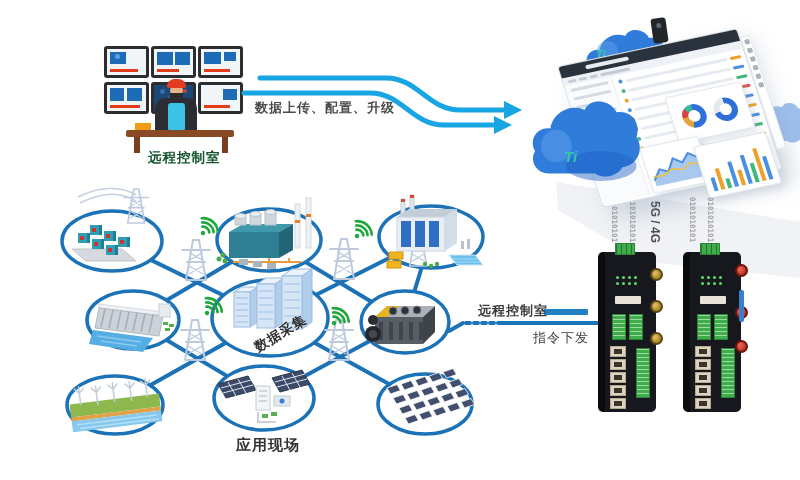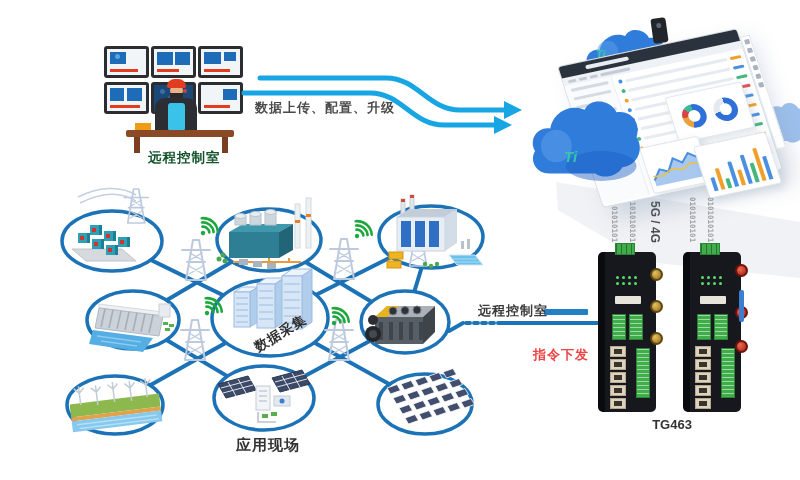--- a/index.html
+++ b/index.html
@@ -22,21 +22,21 @@
   .op-chair{left:168px;top:103px;width:17px;height:28px;background:#3ac2e8;border-radius:3px;z-index:6;}
   .desk-top{left:126px;top:130px;width:108px;height:7px;background:#8a4a26;border-radius:2px;z-index:7;}
   .desk-leg{top:137px;width:6px;height:16px;background:#7a3f20;z-index:7;}
   .desk-item{left:135px;top:123px;width:16px;height:8px;background:#ef9b13;z-index:6;}
   .cr-label{left:148px;top:149px;width:96px;font-size:13.5px;font-weight:bold;color:#14532d;letter-spacing:1px;z-index:8;}
 
   
   .rl-label{left:255px;top:99px;font-size:13px;font-weight:bold;color:#4a4a4a;letter-spacing:1px;z-index:8;}
   .cp-label{left:606px;top:177px;font-size:13.5px;font-weight:bold;color:#333;letter-spacing:1px;z-index:8;}
   .up-label{left:478px;top:302px;font-size:13px;font-weight:bold;color:#3a3a3a;letter-spacing:1px;z-index:8;}
-  .dn-label{left:533px;top:346px;font-size:13px;font-weight:bold;color:#ef4444;letter-spacing:1px;z-index:8;}
+  .dn-label{left:533px;top:329px;font-size:13px;font-weight:normal;color:#404040;letter-spacing:1px;z-index:8;}
   .gw-label{left:586px;top:416px;width:172px;text-align:center;font-size:13px;font-weight:bold;color:#333;line-height:1.45;z-index:8;}
 
   
   .bin{position:absolute;top:197px;height:66px;writing-mode:vertical-rl;
        font-family:"DejaVu Sans Mono","Liberation Mono",monospace;font-size:7.5px;font-weight:bold;
        color:#a0a0a0;letter-spacing:0;line-height:1;z-index:2;}
   .tech{position:absolute;left:648px;top:201px;height:62px;writing-mode:vertical-rl;
         font-size:12px;font-weight:bold;color:#4c4c4c;z-index:2;}
 
   
@@ -604,19 +604,18 @@
     <div class="eth">
         <div class="port"></div>
         <div class="port"></div>
         <div class="port"></div>
         <div class="port"></div>
         <div class="port"></div>
       </div>
   </div>
 
   <div class="abs gw-label">
-    <div>TG463</div>
   </div>
 
   <div class="abs up-label">远程控制室</div>
   <div class="abs dn-label">指令下发</div>
 
 </div>
 
 </body></html>

